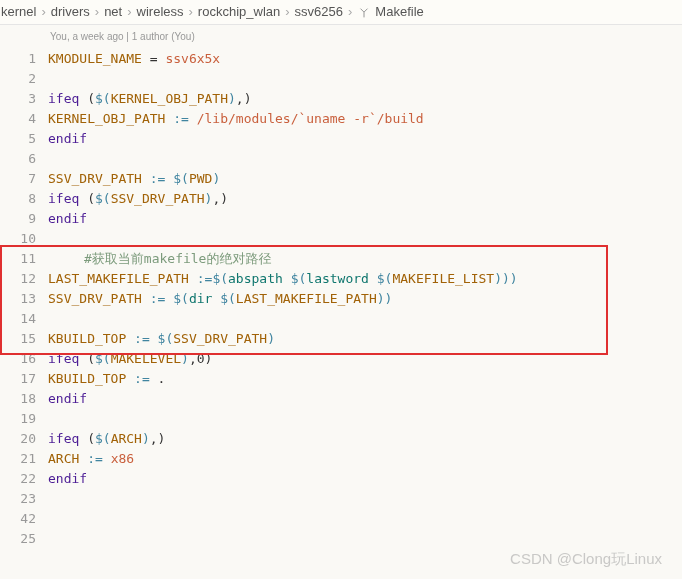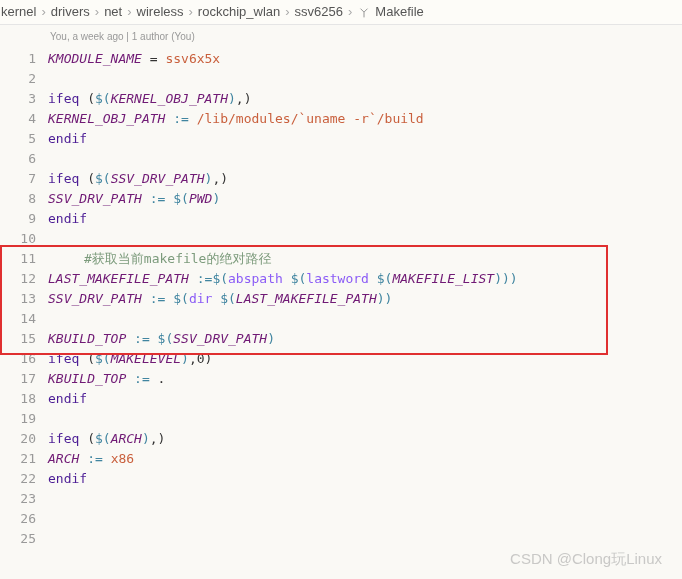--- a/index.html
+++ b/index.html
@@ -8,22 +8,22 @@
 .breadcrumb span { white-space: nowrap; }
 .breadcrumb .sep { color: #aaa; margin: 0 1px; }
 .breadcrumb svg { width: 14px; height: 14px; vertical-align: middle; }
 .editor { display: flex; position: relative; }
 .gutter { width: 48px; text-align: right; color: #999; user-select: none; padding-top: 24px; }
 .gutter div { height: 20px; line-height: 20px; padding-right: 12px; }
 .code { flex: 1; font-family: Consolas, monospace; }
 .codelens { font-family: -apple-system, 'Segoe UI', sans-serif; font-size: 10px; color: #999; height: 24px; line-height: 24px; padding-left: 2px; }
 .line { height: 20px; line-height: 20px; white-space: pre; }
 .kw { color: #4c1d95; }
-.var { color: #701a75; font-style: italic; }
-.vartan { color: #8b5cf6; }
+.var { color: #a16207; }
+.vartan { color: #0f766e; }
 .op { color: #4085a0; }
 .str { color: #c9603d; }
 .comment { color: #7c9b7c; margin-left: 36px; }
 .redbox { position: absolute; border: 2px solid #e03030; background: transparent; pointer-events: none; left: 0px; top: 220px; width: 608px; height: 110px; z-index: 10; }
 .watermark { position: absolute; bottom: 10px; right: 20px; font-family: sans-serif; font-size: 15px; color: rgba(160,160,160,0.55); pointer-events: none; margin-top: 16px; }
 </style>
 </head>
 <body>
 
 <div class="breadcrumb">
@@ -63,33 +63,33 @@
       <div>14</div>
       <div>15</div>
       <div>16</div>
       <div>17</div>
       <div>18</div>
       <div>19</div>
       <div>20</div>
       <div>21</div>
       <div>22</div>
       <div>23</div>
-      <div>26</div>
+      <div>42</div>
       <div>25</div>
   </div>
   <div class="code">
     <div class="codelens">You, a week ago | 1 author (You)</div>
     <div class="line"><span class="var">KMODULE_NAME</span><span> = </span><span class="str">ssv6x5x</span></div>
     <div class="line"></div>
     <div class="line"><span class="kw">ifeq</span><span> (</span><span class="op">$(</span><span class="var">KERNEL_OBJ_PATH</span><span class="op">)</span><span>,)</span></div>
     <div class="line"><span class="var">KERNEL_OBJ_PATH</span><span class="op"> := </span><span class="str">/lib/modules/`uname -r`/build</span></div>
     <div class="line"><span class="kw">endif</span></div>
     <div class="line"></div>
+    <div class="line"><span class="var">SSV_DRV_PATH</span><span class="op"> := </span><span class="op">$(</span><span class="var">PWD</span><span class="op">)</span></div>
     <div class="line"><span class="kw">ifeq</span><span> (</span><span class="op">$(</span><span class="var">SSV_DRV_PATH</span><span class="op">)</span><span>,)</span></div>
-    <div class="line"><span class="var">SSV_DRV_PATH</span><span class="op"> := </span><span class="op">$(</span><span class="var">PWD</span><span class="op">)</span></div>
     <div class="line"><span class="kw">endif</span></div>
     <div class="line"></div>
     <div class="line"><span class="comment">#获取当前makefile的绝对路径</span></div>
     <div class="line"><span class="var">LAST_MAKEFILE_PATH</span><span class="op"> :=</span><span class="op">$(</span><span class="vartan">abspath</span><span> </span><span class="op">$(</span><span class="vartan">lastword</span><span> </span><span class="op">$(</span><span class="var">MAKEFILE_LIST</span><span class="op">)))</span></div>
     <div class="line"><span class="var">SSV_DRV_PATH</span><span class="op"> := </span><span class="op">$(</span><span class="vartan">dir</span><span> </span><span class="op">$(</span><span class="var">LAST_MAKEFILE_PATH</span><span class="op">))</span></div>
     <div class="line"></div>
     <div class="line"><span class="var">KBUILD_TOP</span><span class="op"> := </span><span class="op">$(</span><span class="var">SSV_DRV_PATH</span><span class="op">)</span></div>
     <div class="line"><span class="kw">ifeq</span><span> (</span><span class="op">$(</span><span class="var">MAKELEVEL</span><span class="op">)</span><span>,0)</span></div>
     <div class="line"><span class="var">KBUILD_TOP</span><span class="op"> := </span><span>.</span></div>
     <div class="line"><span class="kw">endif</span></div>

